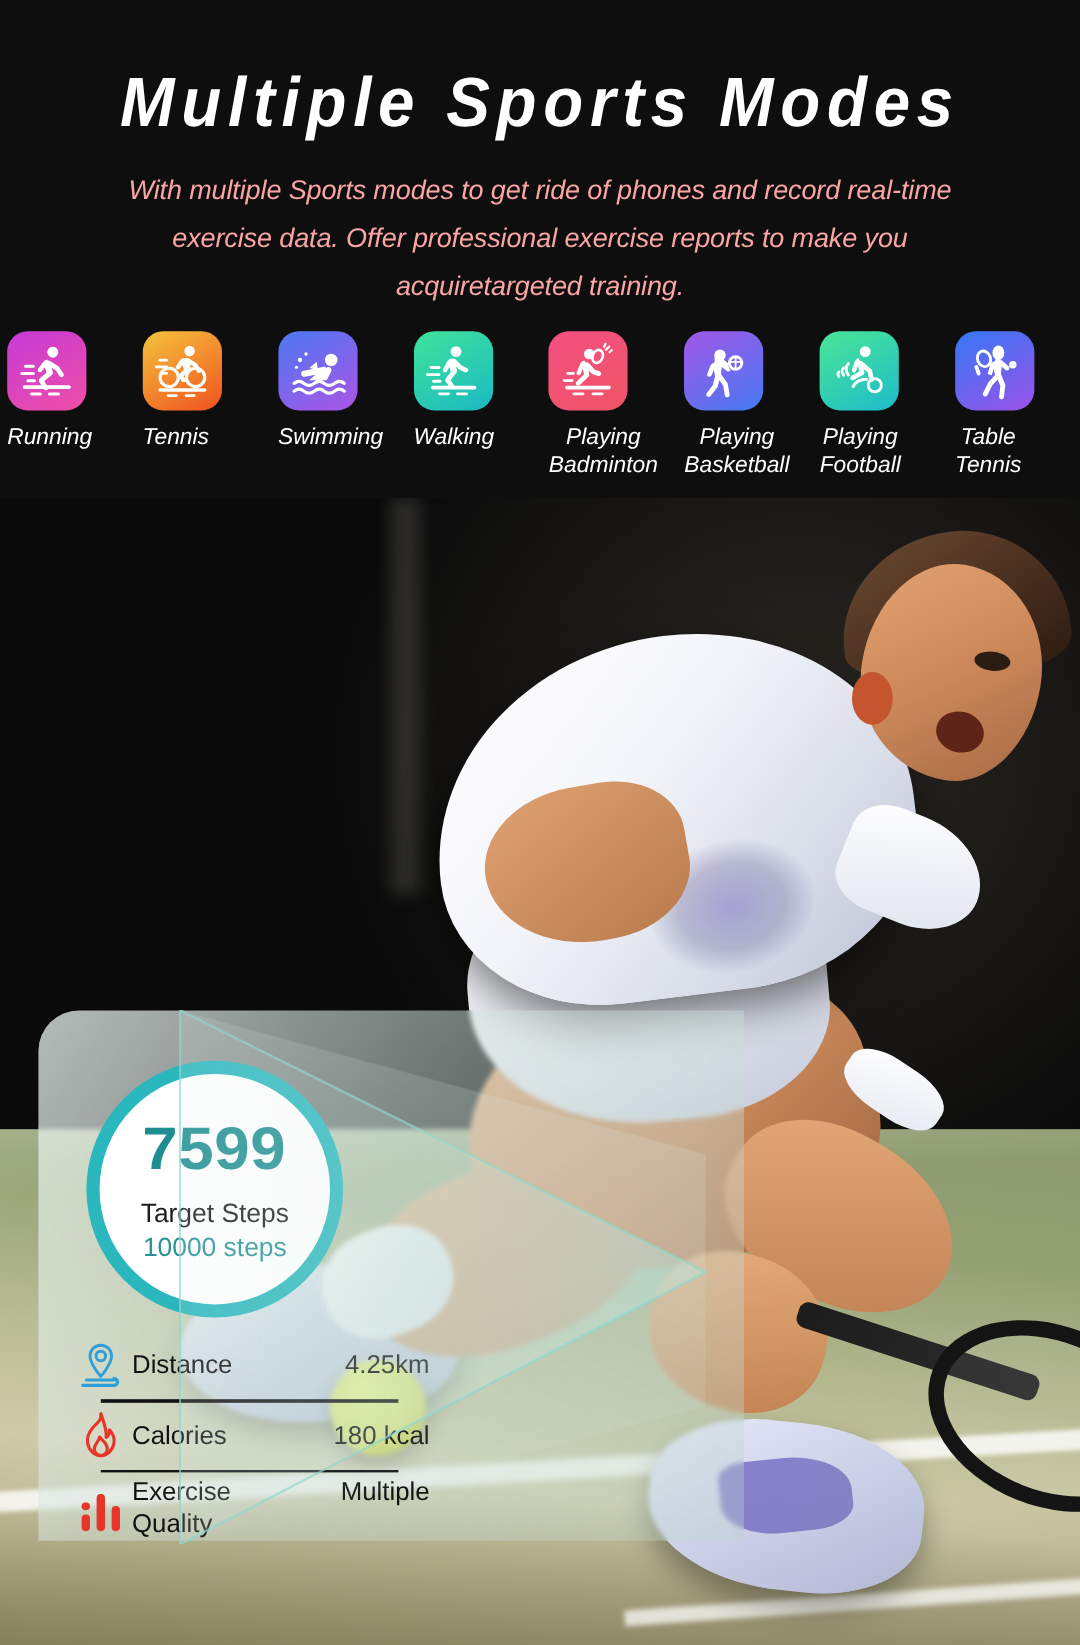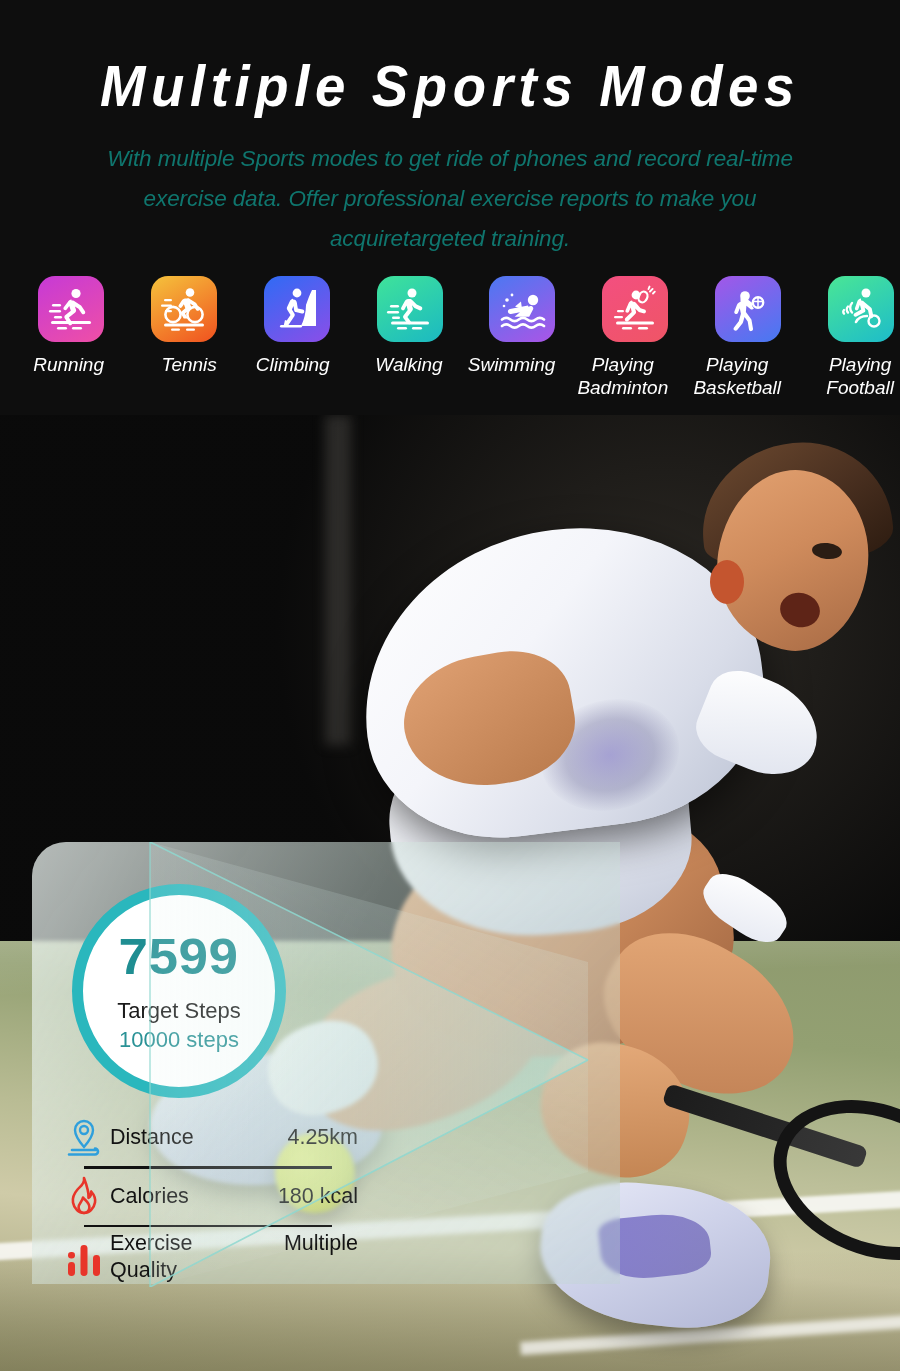--- a/index.html
+++ b/index.html
@@ -22,37 +22,37 @@
     font-family:"Liberation Sans Narrow","Liberation Sans",sans-serif;
     font-size:58px;
     font-weight:700;
     letter-spacing:6px;
     line-height:1.05;
     transform:scaleX(0.94);
   }
   #subtitle {
     margin-top:22px;
     text-align:center;
-    color:#0f766e;
+    color:#fca5a5;
     font-size:22.5px;
     line-height:40px;
     font-weight:400;
     padding:0 90px;
     letter-spacing:-0.1px;
   }
 
   
   #sports-row {
     position:absolute; left:0; top:276px; width:900px;
     display:flex; justify-content:space-between;
     padding:0 6px;
   }
   .sport-item {
     width:98px;
-    display:flex; flex-direction:column; align-items:flex-end;
+    display:flex; flex-direction:column; align-items:flex-start;
   }
   .sport-tile {
     width:66px; height:66px; border-radius:17px;
     display:flex; align-items:center; justify-content:center;
     position:relative; overflow:hidden;
   }
   .sport-tile svg { width:50px; height:50px; display:block; }
   .sport-label {
     margin-top:11px;
     color:#ffffff;
@@ -362,66 +362,52 @@
               <rect x="27" y="44.5" width="9" height="2.3" rx="1.15"></rect>
               <rect x="5" y="15" width="8" height="2.3" rx="1.15"></rect>
               <rect x="2" y="20.5" width="11" height="2.3" rx="1.15"></rect>
               <rect x="6" y="26" width="7" height="2.3" rx="1.15"></rect>
             </g>
           </svg>
      </div>
      <div class="sport-label">Tennis</div>
       </div>
       <div class="sport-item">
-        <div class="sport-tile" style="background:linear-gradient(150deg,#2f6bf5 0%,#8b4ee8 100%)">
-       <svg viewBox="0 0 50 50">
-            <g fill="#fff">
-              <path d="M40 6 L44 6 L44 42 L29 42 C32 36 34 28 34 21 C36 15 38 10 40 6Z"></path>
-              <circle cx="25" cy="9" r="4.4"></circle>
-              <path d="M21 14.8c-1.5.3-2.6 1.2-3.2 2.5l-2.8 6c-.3.7-.3 1.5.1 2.1l3.4 5.6-5.1 7.6c-.6.9-.4 2.1.5 2.7.9.6 2.1.4 2.7-.5l5.9-8.8c.4-.7.4-1.5 0-2.2l-2.6-4.3 1.6-3.4.7 4.3c.1.8.7 1.4 1.5 1.6l6.2 1.4c1 .2 2.1-.4 2.3-1.5.2-1.1-.4-2.1-1.5-2.3l-4.9-1.1-1-6.1c-.3-1.8-1.8-3.1-3.8-2.9z"></path>
-              <path d="M13 36l-1.5 6.5h4.2l1.2-5z"></path>
-              <rect x="8" y="41" width="22" height="2.6" rx="1.3"></rect>
-            </g>
-          </svg>
-     </div>
-     <div class="sport-label">Climbing</div>
+        <div class="sport-tile" style="background:linear-gradient(150deg,#4b78f2 0%,#ab55e6 100%)">
+       <svg viewBox="0 0 50 50">
+            <g fill="#fff">
+              <circle cx="36" cy="16" r="5.2"></circle>
+              <path d="M31 21.5 L13 25 C11.5 25.3 10.6 26.7 11 28.1 11.3 29.4 12.6 30.3 14 30l9-1.7-5.4 4.5h14.6l3.8-7.2c.6-1.2.2-2.7-1-3.4-1.2-.6-2.6-.3-3.3.8z"></path>
+              <path d="M24 17.5l-6 5 7 2.5z"></path>
+              <path d="M5 35.5c2.8-2.2 5.6-2.2 8.4 0s5.6 2.2 8.4 0 5.6-2.2 8.4 0 5.6 2.2 8.4 0 5.6-2.2 8.4 0" fill="none" stroke="#fff" stroke-width="2.6" stroke-linecap="round"></path>
+              <path d="M5 42c2.8-2.2 5.6-2.2 8.4 0s5.6 2.2 8.4 0 5.6-2.2 8.4 0 5.6 2.2 8.4 0 5.6-2.2 8.4 0" fill="none" stroke="#fff" stroke-width="2.6" stroke-linecap="round"></path>
+              <circle cx="10" cy="16" r="1.8"></circle>
+              <circle cx="15" cy="11" r="1.4"></circle>
+              <circle cx="7" cy="22" r="1.3"></circle>
+            </g>
+          </svg>
+     </div>
+     <div class="sport-label">Swimming</div>
       </div>
       <div class="sport-item">
         <div class="sport-tile" style="background:linear-gradient(150deg,#3fe39a 0%,#1bb9c2 100%)">
        <svg viewBox="0 0 50 50">
             <g fill="#fff">
               <circle cx="27" cy="9" r="4.5"></circle>
               <path d="M23 15c-1.5.2-2.7 1.1-3.4 2.4l-3.3 6.2c-.5.9-.2 2 .7 2.5.9.5 2 .2 2.5-.7l2-3.8 1.2 4.4-4.2 5.5c-.6.8-.6 1.9 0 2.7l4 5.3c.6.8 1.8 1 2.7.4.8-.6 1-1.8.4-2.7l-3.2-4.3 5-6.5c.5-.6.6-1.4.4-2.1l-.9-3 2.6 2.6 5 2.3c1 .5 2.2 0 2.6-1 .5-1 0-2.2-1-2.6l-4.4-2-4.3-4.4c-.9-.9-1.9-1.4-3.4-1.2z"></path>
               <rect x="6" y="37.5" width="38" height="3" rx="1.5"></rect>
               <rect x="12" y="43" width="10" height="2.4" rx="1.2"></rect>
               <rect x="27" y="43" width="10" height="2.4" rx="1.2"></rect>
               <rect x="5" y="21" width="9" height="2.4" rx="1.2"></rect>
               <rect x="2" y="27" width="12" height="2.4" rx="1.2"></rect>
               <rect x="7" y="32.5" width="8" height="2.4" rx="1.2"></rect>
             </g>
           </svg>
      </div>
      <div class="sport-label">Walking</div>
-      </div>
-      <div class="sport-item">
-        <div class="sport-tile" style="background:linear-gradient(150deg,#4b78f2 0%,#ab55e6 100%)">
-       <svg viewBox="0 0 50 50">
-            <g fill="#fff">
-              <circle cx="36" cy="16" r="5.2"></circle>
-              <path d="M31 21.5 L13 25 C11.5 25.3 10.6 26.7 11 28.1 11.3 29.4 12.6 30.3 14 30l9-1.7-5.4 4.5h14.6l3.8-7.2c.6-1.2.2-2.7-1-3.4-1.2-.6-2.6-.3-3.3.8z"></path>
-              <path d="M24 17.5l-6 5 7 2.5z"></path>
-              <path d="M5 35.5c2.8-2.2 5.6-2.2 8.4 0s5.6 2.2 8.4 0 5.6-2.2 8.4 0 5.6 2.2 8.4 0 5.6-2.2 8.4 0" fill="none" stroke="#fff" stroke-width="2.6" stroke-linecap="round"></path>
-              <path d="M5 42c2.8-2.2 5.6-2.2 8.4 0s5.6 2.2 8.4 0 5.6-2.2 8.4 0 5.6 2.2 8.4 0 5.6-2.2 8.4 0" fill="none" stroke="#fff" stroke-width="2.6" stroke-linecap="round"></path>
-              <circle cx="10" cy="16" r="1.8"></circle>
-              <circle cx="15" cy="11" r="1.4"></circle>
-              <circle cx="7" cy="22" r="1.3"></circle>
-            </g>
-          </svg>
-     </div>
-     <div class="sport-label">Swimming</div>
       </div>
       <div class="sport-item">
         <div class="sport-tile" style="background:linear-gradient(150deg,#f34f80 0%,#ef5566 100%)">
        <svg viewBox="0 0 50 50">
             <g fill="#fff">
               <circle cx="26" cy="11" r="4.4"></circle>
               <path d="M22 16.5c-1.6.3-2.8 1.3-3.4 2.7l-3 7c-.4.9 0 2 .9 2.4.9.4 2 0 2.4-.9l1.8-4.2 1 4.4-6.3 6.2c-.8.8-.8 2 0 2.8.8.8 2 .8 2.8 0l7.3-7.2c.5-.5.7-1.3.5-2l-.8-3.1 3.6 3.3 4.6 1.4c1.1.3 2.2-.3 2.5-1.4.3-1.1-.3-2.2-1.4-2.5l-3.9-1.2-4.3-5c-.9-1-2-1.5-3.3-1.3z"></path>
               <ellipse cx="33" cy="13" rx="4.2" ry="5.6" fill="none" stroke="#fff" stroke-width="2.2" transform="rotate(24 33 13)"></ellipse>
               <path d="M40 7.5l2.6-2.6M43 9.5l1.8-1.8M38.5 5l1-2.4" stroke="#fff" stroke-width="1.9" stroke-linecap="round" fill="none"></path>
               <rect x="6" y="37.5" width="38" height="3" rx="1.5"></rect>
@@ -456,20 +442,35 @@
               <circle cx="30" cy="9" r="4.5"></circle>
               <path d="M25 14.5c-1.8.2-3.1 1.3-3.7 2.9l-2.3 6.6c-.3.9.1 1.9 1 2.3.9.3 1.9-.1 2.3-1l1.6-4.6 1.3 4.9-6.6 3.6c-.9.5-1.3 1.7-.8 2.6.5.9 1.7 1.3 2.6.8l8-4.4c.7-.4 1.1-1.2.9-2l-.7-2.7 3.4 2.8 1.4 6.4c.2 1.1 1.3 1.8 2.4 1.5 1.1-.2 1.8-1.3 1.5-2.4l-1.6-7.2c-.1-.5-.4-.9-.8-1.2l-6.6-5.5c-1-.8-2-1.5-3.3-1.4z"></path>
               <path d="M8 26c-1 1-1 2.6 0 3.6M12 22.5c-1.6 1.7-1.6 4.4 0 6.1M16 19c-2.4 2.6-2.4 6.9 0 9.5" fill="none" stroke="#fff" stroke-width="2.4" stroke-linecap="round"></path>
               <circle cx="38" cy="37" r="5.5" fill="none" stroke="#fff" stroke-width="2.4"></circle>
               <path d="M20 38c2-4 6-6 11-6" fill="none" stroke="#fff" stroke-width="2.6" stroke-linecap="round"></path>
             </g>
           </svg>
      </div>
      <div class="sport-label">Playing
 Football</div>
+      </div>
+      <div class="sport-item">
+        <div class="sport-tile" style="background:linear-gradient(150deg,#3578f5 0%,#9a52e8 100%)">
+       <svg viewBox="0 0 50 50">
+            <g fill="#fff">
+              <ellipse cx="28" cy="10" rx="5" ry="6"></ellipse>
+              <path d="M25 17c-2 .4-3.5 1.7-4 3.5l-2 7.2 3.5 1 1.5-5.4 1.2 5.3-5.5 6-4.5 9c-.5 1 -.1 2.2 .9 2.7 1 .5 2.2.1 2.7-.9l4.2-8.4 4.4-4.7 2.2 5.3-1 9c-.1 1.1.7 2.1 1.8 2.2 1.1.1 2.1-.7 2.2-1.8l1.1-9.8c0-.5 0-.9-.2-1.3l-3.4-8.2.7-6.1 3.1 2.7c.8.7 2.1.6 2.8-.2.7-.8.6-2.1-.2-2.8l-5.8-5c-1.2-1-2.9-1.4-5.2-1z"></path>
+              <ellipse cx="16" cy="15" rx="5.4" ry="6.6" fill="none" stroke="#fff" stroke-width="2.4" transform="rotate(-20 16 15)"></ellipse>
+              <rect x="9" y="20" width="3.2" height="9" rx="1.6" transform="rotate(-20 10.6 24.5)"></rect>
+              <circle cx="40" cy="20" r="3.1"></circle>
+            </g>
+          </svg>
+     </div>
+     <div class="sport-label">Table
+Tennis</div>
       </div>
     </div>
 </div>
 
 <div id="photo">
   <div id="backdrop"></div>
   <div id="backdrop-post"></div>
   <div id="court"></div>
   <div id="court-shadow"></div>
   <div id="court-line-1"></div>

